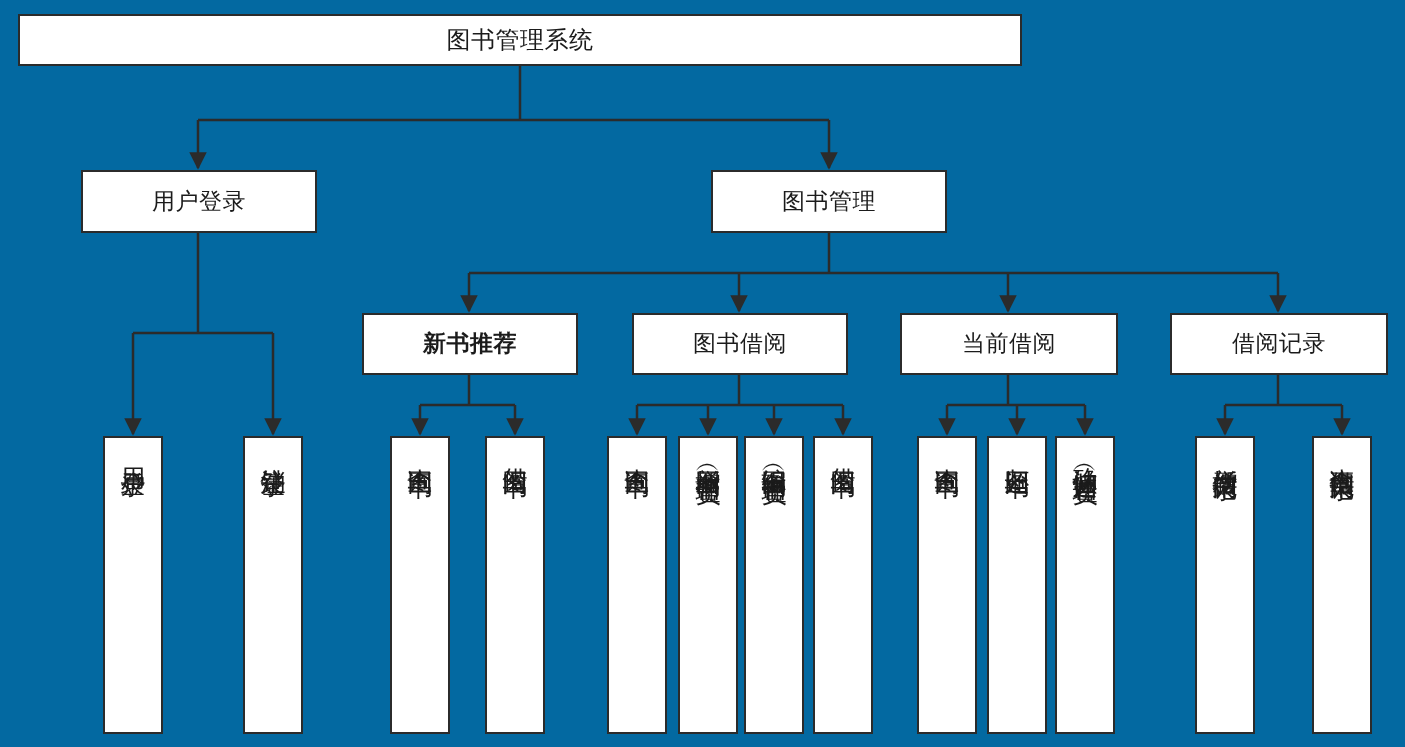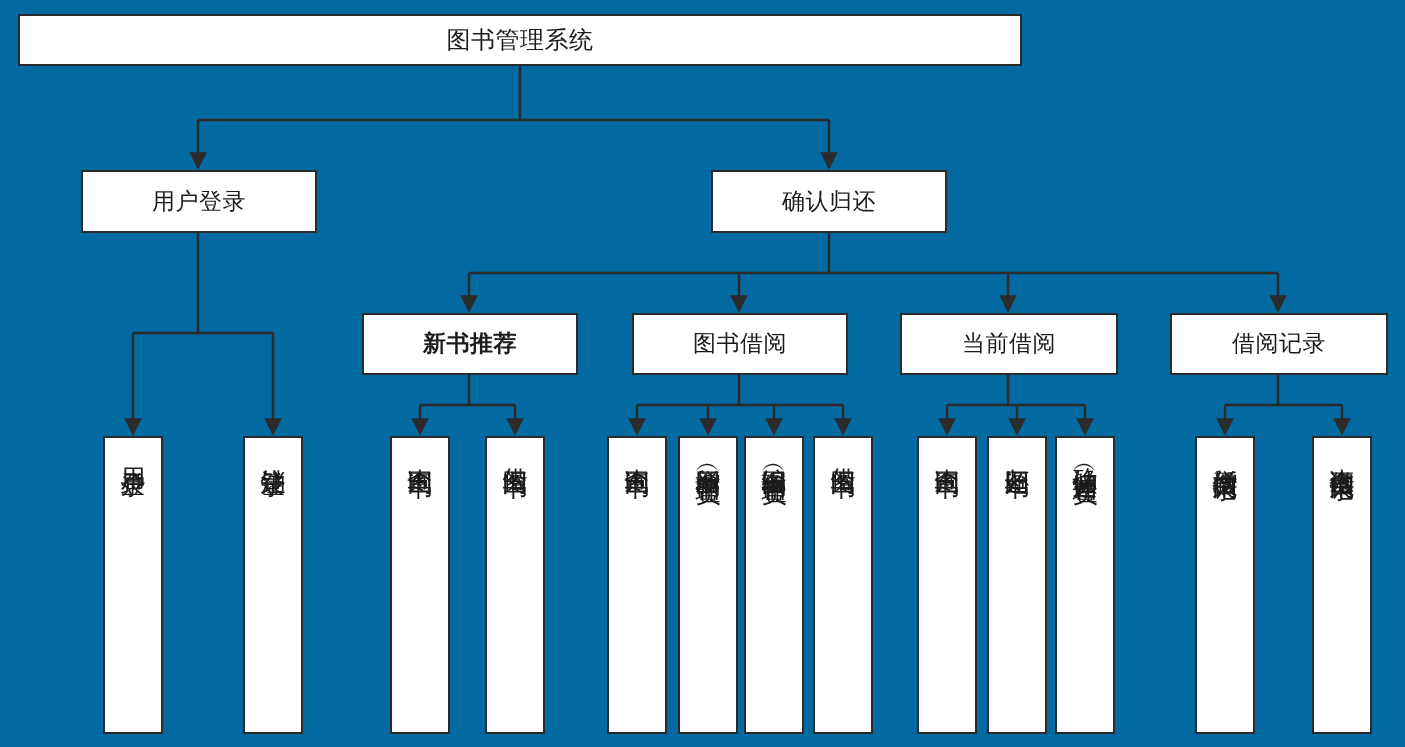--- a/index.html
+++ b/index.html
@@ -121,21 +121,21 @@
   </svg>
 
   <div class="node root horiz" style="left: 18px; top: 14px; width: 1004px; height: 52px;">
     <span class="label">图书管理系统</span>
   </div>
 
   <div class="node horiz" style="left: 81px; top: 170px; width: 236px; height: 63px;">
     <span class="label">用户登录</span>
   </div>
   <div class="node horiz" style="left: 711px; top: 170px; width: 236px; height: 63px;">
-    <span class="label">确认归还</span>
+    <span class="label">图书管理</span>
   </div>
 
   <div class="node horiz" style="left: 362px; top: 313px; width: 216px; height: 62px; font-weight: bold;">
     <span class="label">新书推荐</span>
   </div>
   <div class="node horiz" style="left: 632px; top: 313px; width: 216px; height: 62px; align-items: center;">
     <span class="label">图书借阅</span>
   </div>
   <div class="node horiz" style="left: 1170px; top: 313px; width: 218px; height: 62px;">
     <span class="label">借阅记录</span>

